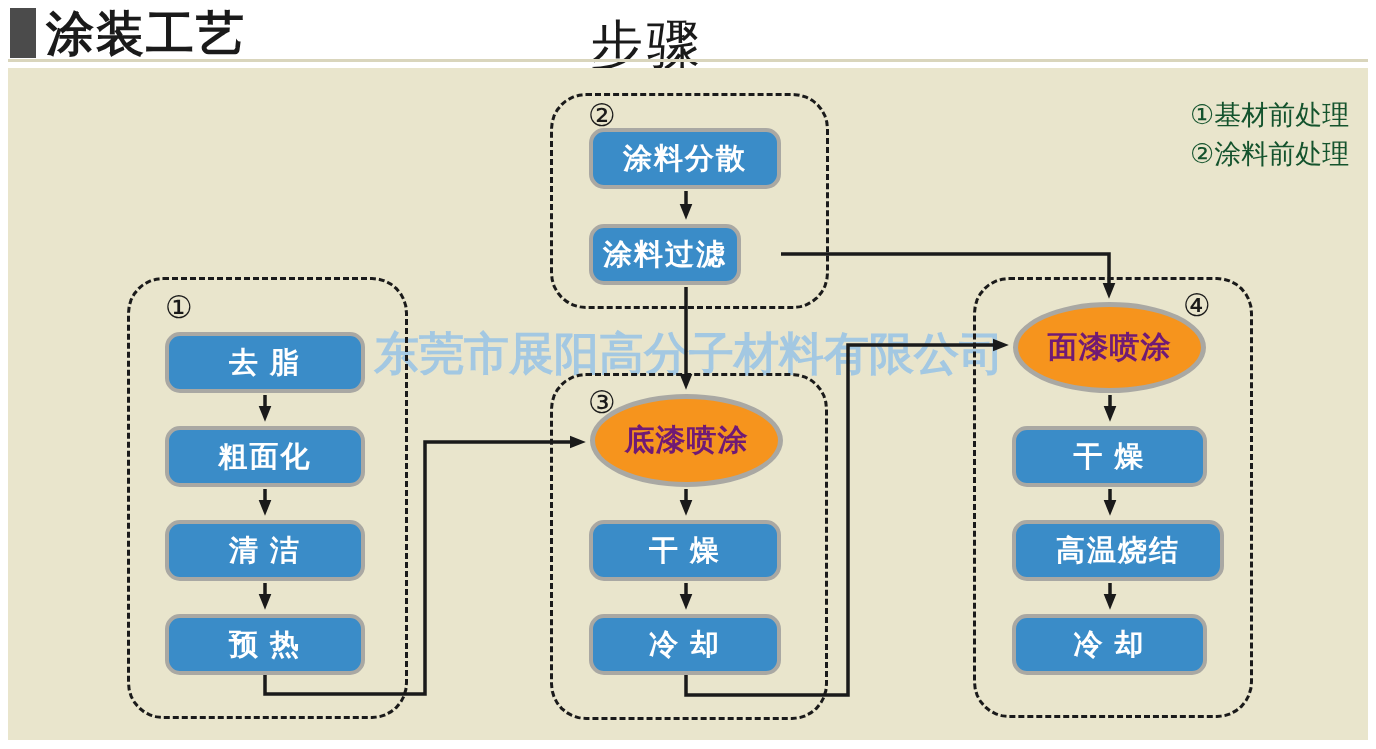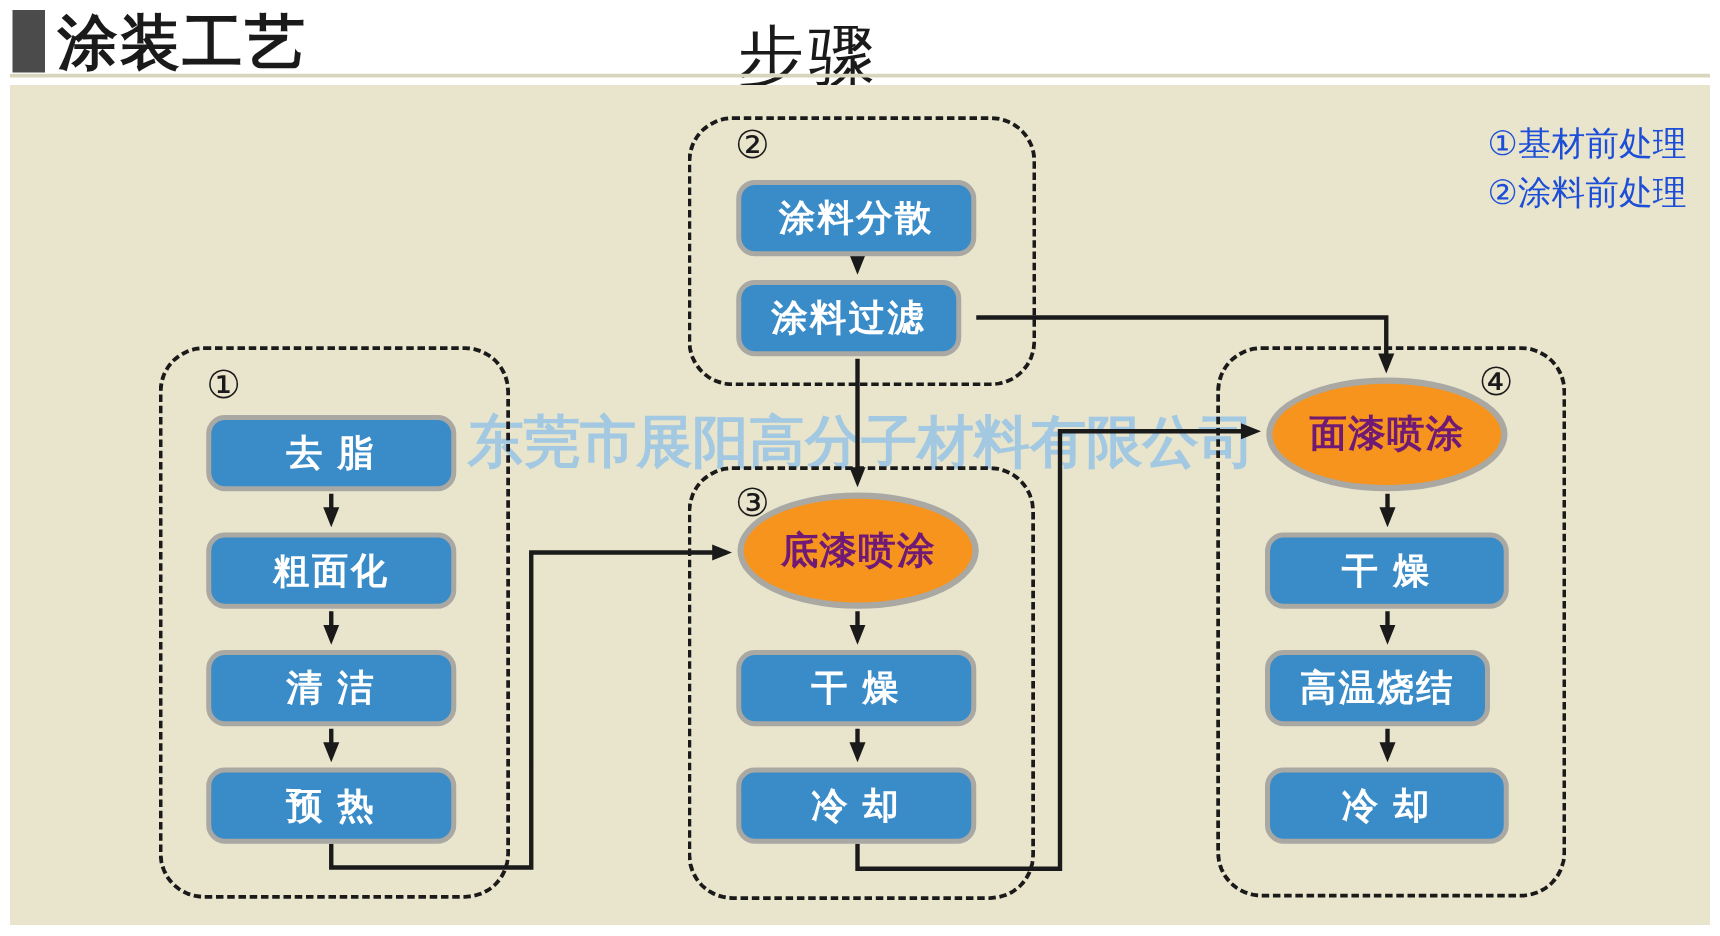--- a/index.html
+++ b/index.html
@@ -23,21 +23,21 @@
   .gnum{position:absolute;font-size:31px;color:#1a1a1a;z-index:6;line-height:1;}
   
   .box{position:absolute;box-sizing:border-box;width:200px;height:61px;background:#3a8cc8;
        border:4px solid #a9a8a3;border-radius:15px;color:#ffffff;font-size:29px;font-weight:bold;
        display:flex;align-items:center;justify-content:center;letter-spacing:2px;z-index:5;white-space:pre;}
   .ellipse{position:absolute;box-sizing:border-box;background:#f6941d;border:5px solid #a9a8a3;
        border-radius:50%;color:#701a75;font-size:30px;font-weight:bold;
        display:flex;align-items:center;justify-content:center;letter-spacing:1px;z-index:5;white-space:pre;}
   
   .legend{position:absolute;left:1190px;top:96px;z-index:5;}
-  .legend-item{font-size:27px;line-height:39px;color:#1d4ed8;white-space:nowrap;}
+  .legend-item{font-size:27px;line-height:39px;color:#14532d;white-space:nowrap;}
 </style>
 </head>
 <body>
 
 <div id="canvas">
 
   <div class="title-bar-mark"></div>
   <div class="page-title">涂装工艺</div>
   <div class="section-label">步骤</div>
   <div class="header-divider"></div>
@@ -76,34 +76,34 @@
 
   <div class="group" style="left:127px;top:277px;width:275px;height:436px;"></div>
   <div class="gnum" style="left:165px;top:292px;">①</div>
   <div class="box" style="left:165px;top:332px;">去 脂</div>
   <div class="box" style="left:165px;top:426px;">粗面化</div>
   <div class="box" style="left:165px;top:520px;">清 洁</div>
   <div class="box" style="left:165px;top:614px;">预 热</div>
 
   <div class="group" style="left:550px;top:93px;width:273px;height:210px;"></div>
   <div class="gnum" style="left:588px;top:100px;">②</div>
-  <div class="box" style="left:589px;top:144px;width:192px;">涂料分散</div>
-  <div class="box" style="left:589px;top:224px;width:180px;text-align:right;">涂料过滤</div>
+  <div class="box" style="left:589px;top:128px;width:192px;">涂料分散</div>
+  <div class="box" style="left:589px;top:224px;width:152px;text-align:right;">涂料过滤</div>
 
   <div class="group" style="left:550px;top:373px;width:272px;height:341px;"></div>
   <div class="gnum" style="left:588px;top:387px;">③</div>
   <div class="ellipse" style="left:590px;top:394px;width:193px;height:93px;">底漆喷涂</div>
   <div class="box" style="left:589px;top:520px;width:192px;">干 燥</div>
   <div class="box" style="left:589px;top:614px;width:192px;">冷 却</div>
 
   <div class="group" style="left:973px;top:277px;width:274px;height:435px;"></div>
   <div class="gnum" style="left:1183px;top:290px;">④</div>
   <div class="ellipse" style="left:1013px;top:302px;width:193px;height:91px;">面漆喷涂</div>
   <div class="box" style="left:1012px;top:426px;width:195px;">干 燥</div>
-  <div class="box" style="left:1012px;top:520px;width:180px;">高温烧结</div>
+  <div class="box" style="left:1012px;top:520px;width:212px;">高温烧结</div>
   <div class="box" style="left:1012px;top:614px;width:195px;">冷 却</div>
 
   <div class="legend">
     <div class="legend-item">①基材前处理</div>
     <div class="legend-item">②涂料前处理</div>
   </div>
 
 </div>
 
 </body></html>

